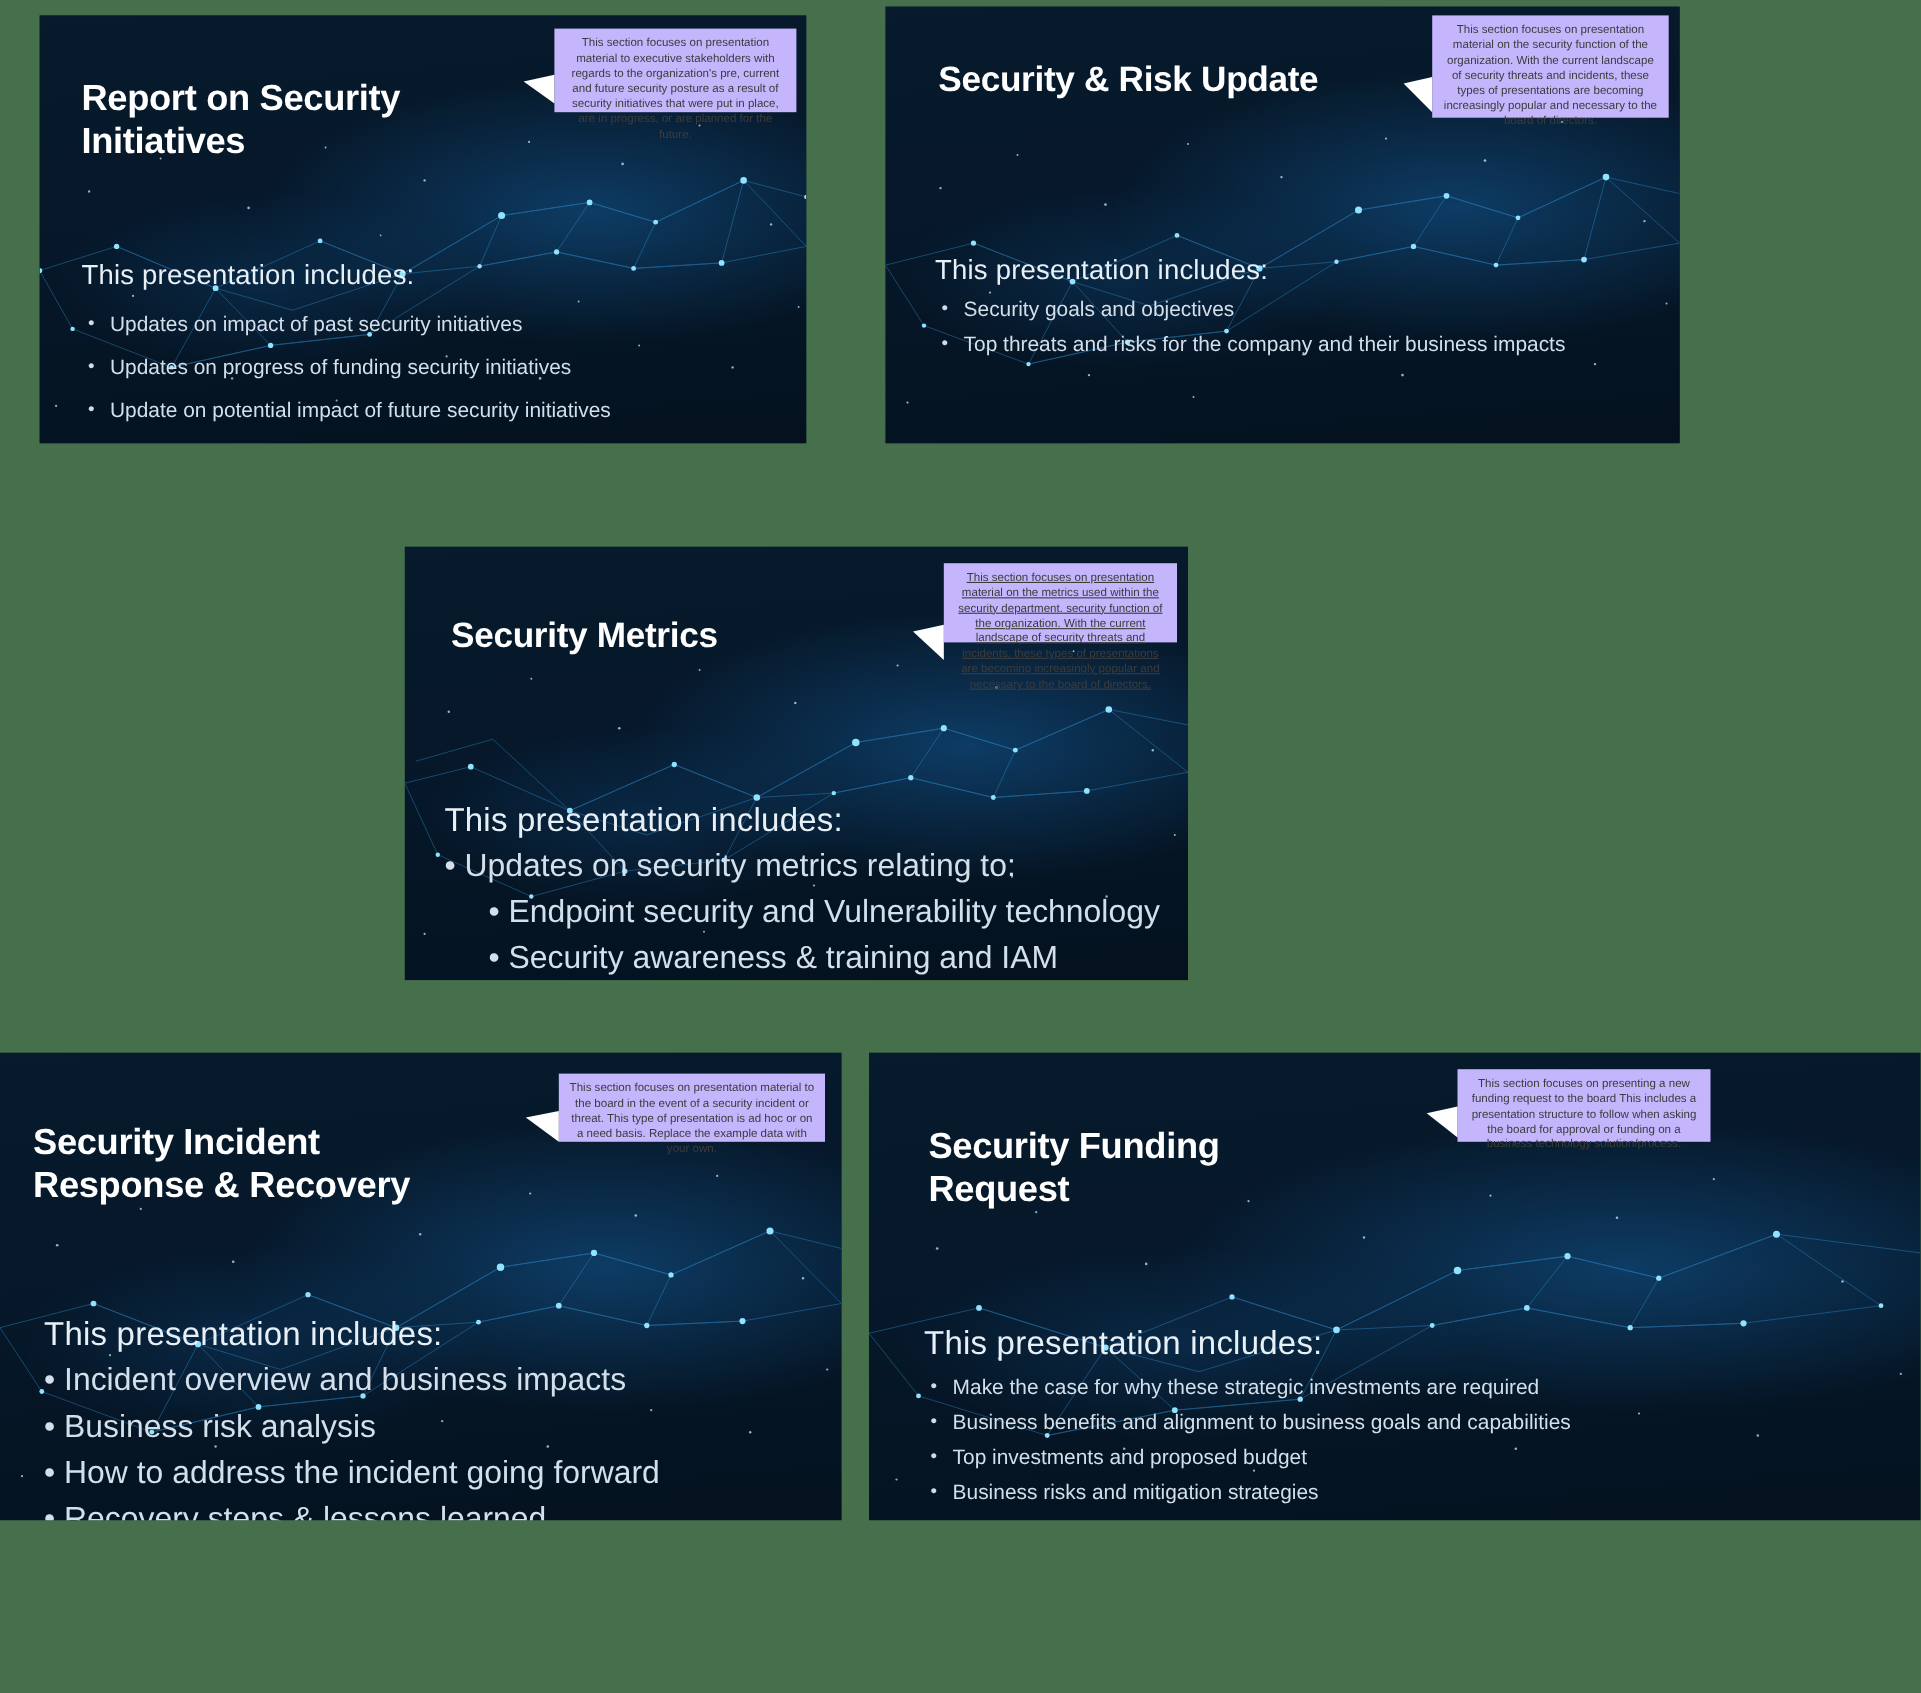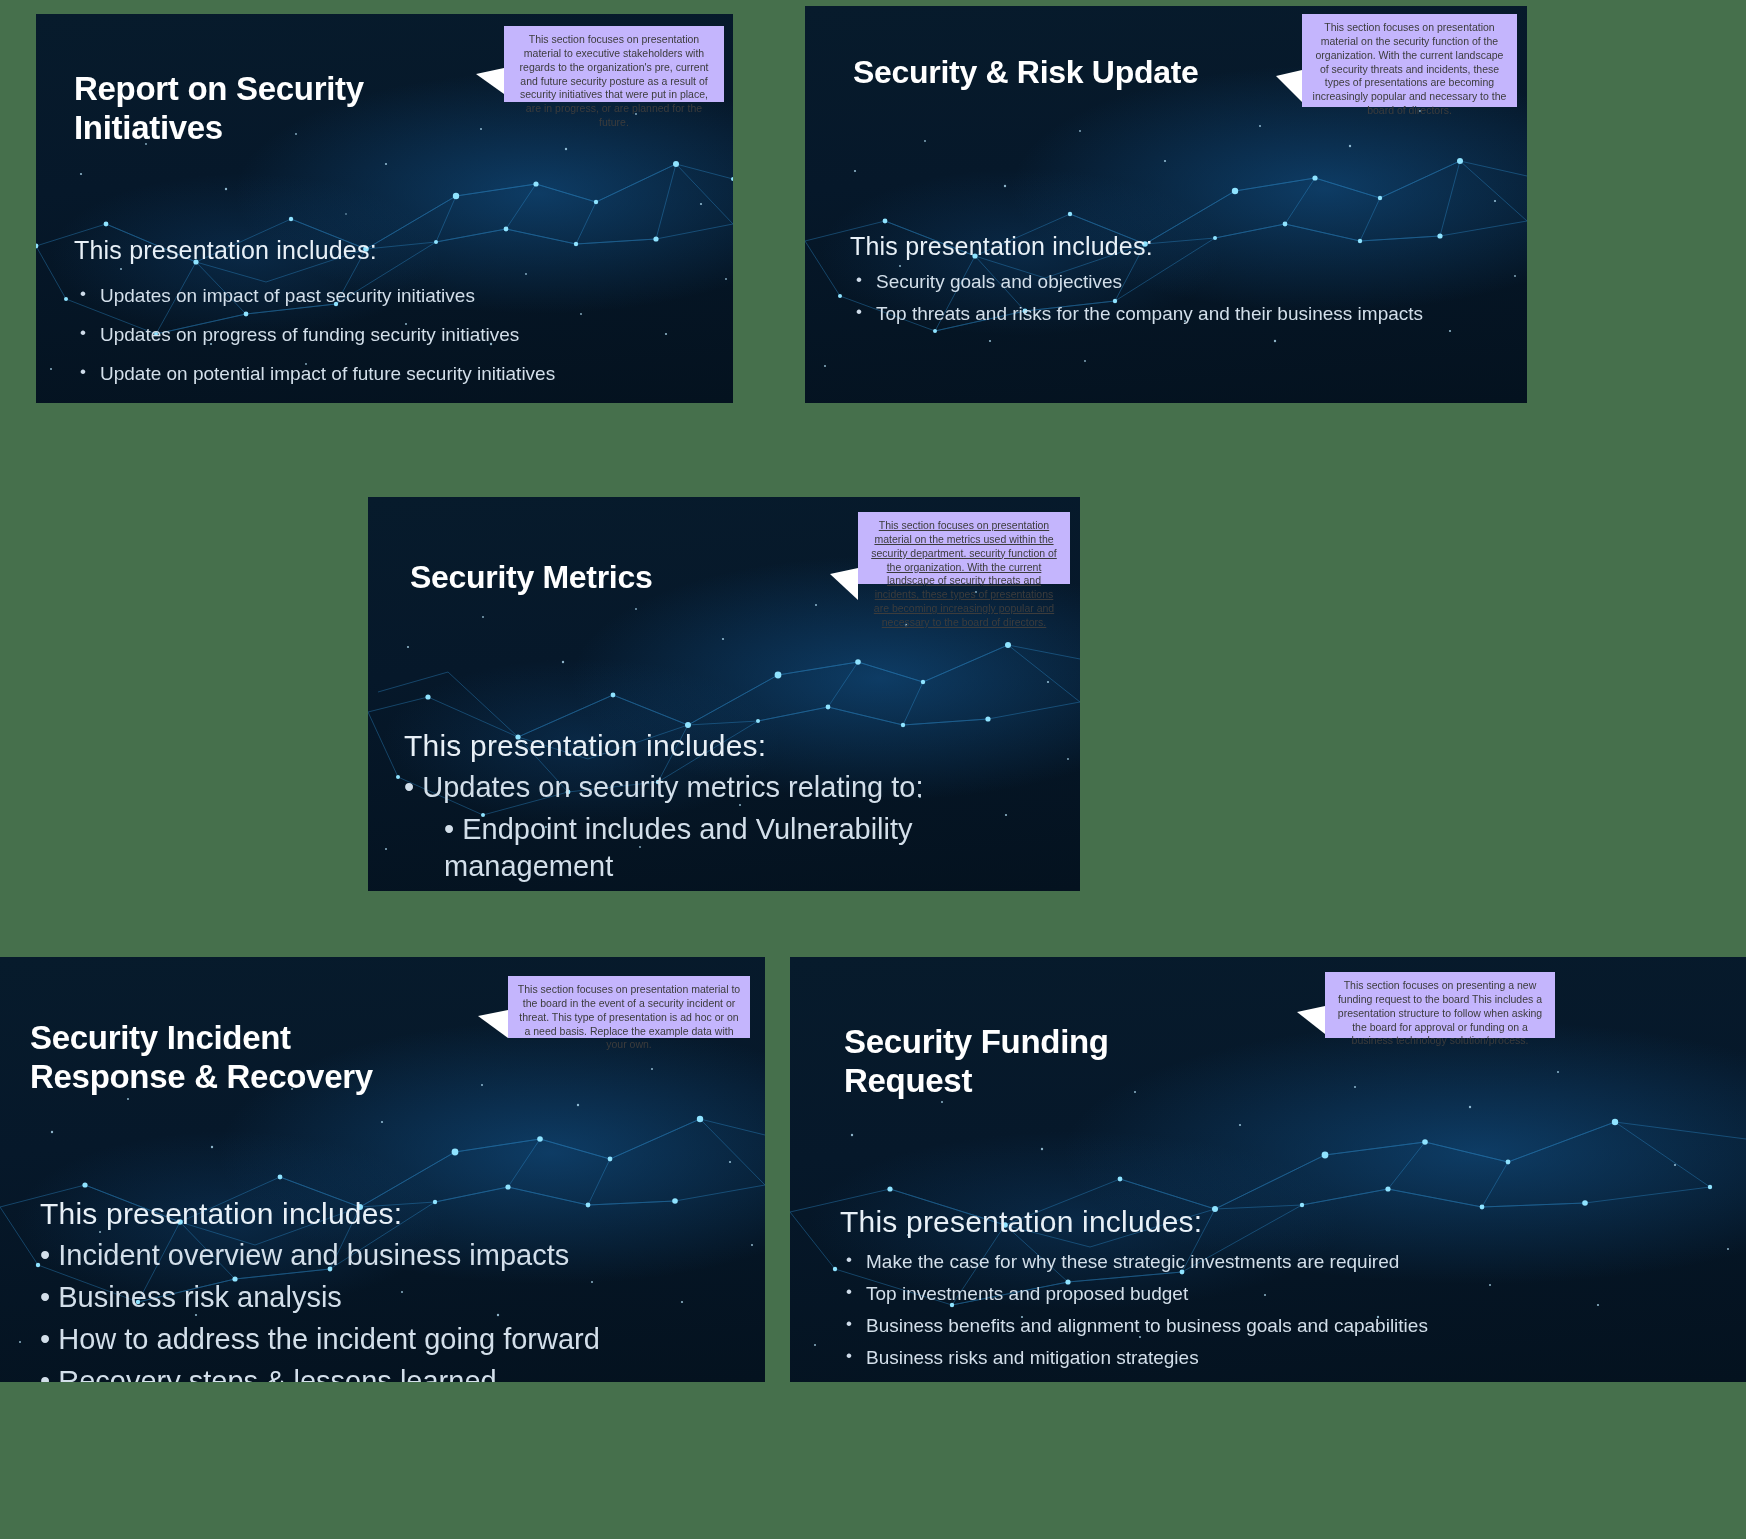--- a/index.html
+++ b/index.html
@@ -330,21 +330,21 @@
       </g>
     </svg>
   </div>
 
   <div class="title" style="left:42px; top:62px; width:420px; font-size:32px;">Security Metrics</div>
 
   <div class="body-block style-c" style="left:36px; top:232px; width:660px;">
     <div class="includes-line">This presentation includes:</div>
     <ul class="bullets">
       <li class="lvl1">• Updates on security metrics relating to:</li>
-      <li class="lvl2">• Endpoint includes and Vulnerability management</li>
+      <li class="lvl2">• Endpoint security and Vulnerability technology</li>
       <li class="lvl2">• Security awareness &amp; training and IAM</li>
 
     </ul>
   </div>
 
   <div class="callout" style="left:490px; top:15px; width:212px; height:72px;text-decoration:underline;">
     <span>This section focuses on presentation material on the metrics used within the security department. security function of the organization. With the current landscape of security threats and incidents, these types of presentations are becoming increasingly popular and necessary to the board of directors.</span>
     <span class="tail" style="left:-28px; top:56px; border-width:6px 28px 26px 0; border-color:transparent #ffffff transparent transparent;"></span>
   </div>
 </div>
@@ -479,22 +479,22 @@
     </svg>
   </div>
 
   <div class="title" style="left:54px; top:66px; width:470px; font-size:33px;">Security Funding
 Request</div>
 
   <div class="body-block style-b" style="left:50px; top:248px; width:760px;">
     <div class="includes-line" style="font-size:30px; margin-bottom:12px;">This presentation includes:</div>
     <ul class="bullets">
       <li>Make the case for why these strategic investments are required</li>
+      <li>Business benefits and alignment to business goals and capabilities</li>
       <li>Top investments and proposed budget</li>
-      <li>Business benefits and alignment to business goals and capabilities</li>
       <li>Business risks and mitigation strategies</li>
     </ul>
   </div>
 
   <div class="callout" style="left:535px; top:15px; width:230px; height:66px;">
     <span>This section focuses on presenting a new funding request to the board This includes a presentation structure to follow when asking the board for approval or funding on a business technology solution/process.</span>
     <span class="tail" style="left:-28px; top:34px; border-width:6px 28px 22px 0; border-color:transparent #ffffff transparent transparent;"></span>
   </div>
 </div>
 

